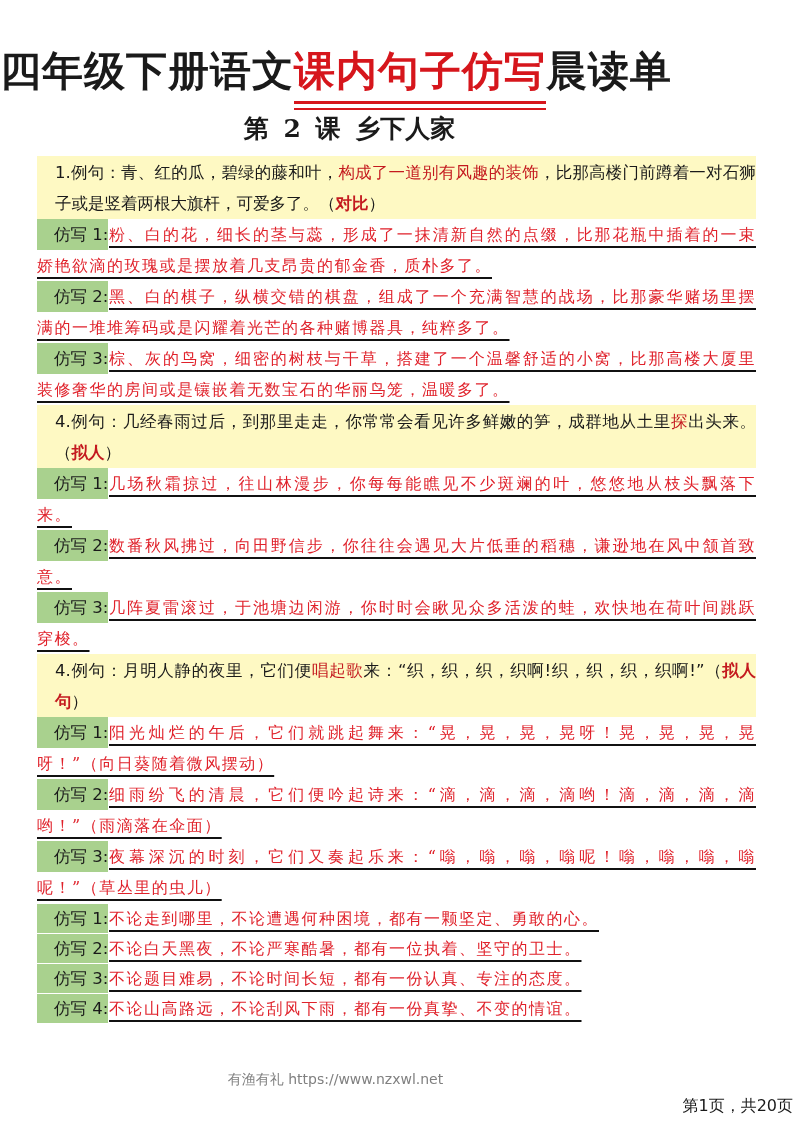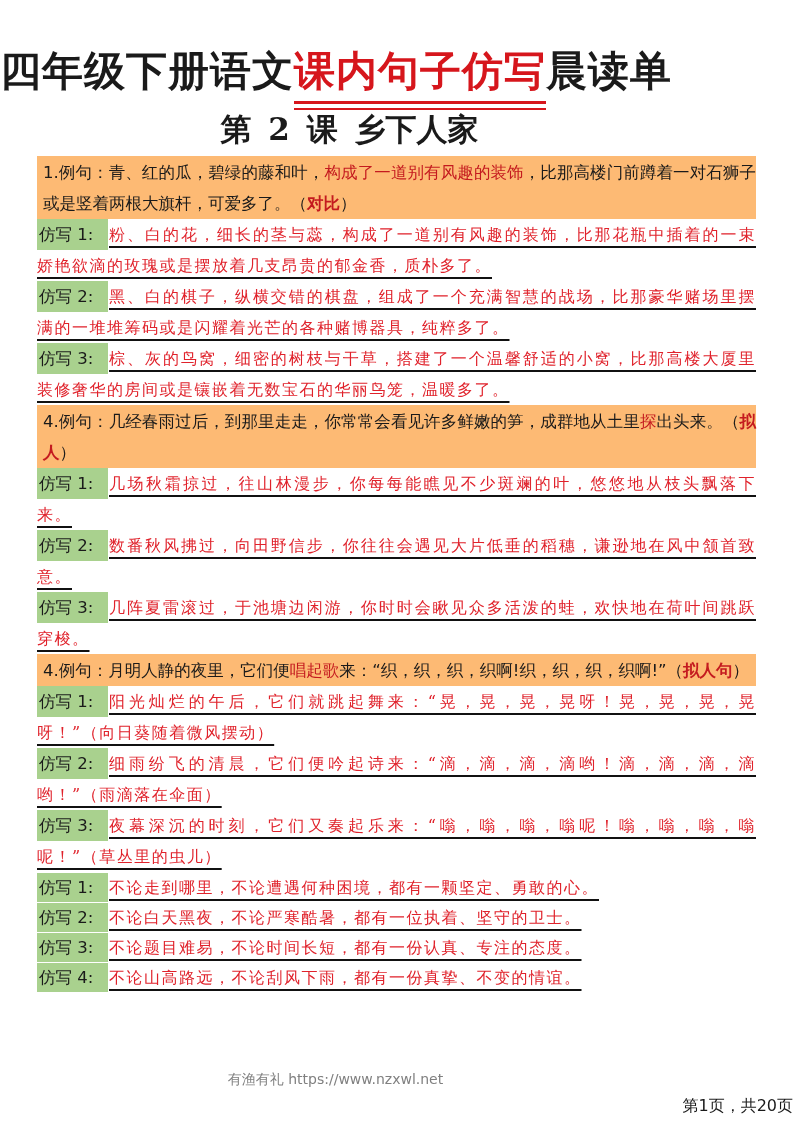--- a/index.html
+++ b/index.html
@@ -6,30 +6,30 @@
   body { width: 793px; height: 1122px; position: relative; overflow: hidden;
          font-family: "DejaVu Sans", "Liberation Sans", sans-serif; color: #1a1a1a; }
   .title { position: absolute; left: 0; top: 46px; width: 793px; 
            font-size: 41px; font-weight: bold; letter-spacing: 1px; line-height: 50px; }
   .title .hl { color: #d6161c; position: relative; display: inline-block; }
   .title .hl::after { content: ""; position: absolute; left: 0; right: 0; bottom: -8px;
            height: 3px; background: #d6161c; }
   .title .hl::before { content: ""; position: absolute; left: 0; right: 0; bottom: -14px;
            height: 2px; background: #d6161c; }
   .subtitle { position: absolute; left: 0; top: 112px; width: 699px; text-align: center;
-           font-family: "DejaVu Serif", "Liberation Serif", serif; font-size: 31px; font-weight: bold;
+           font-family: "DejaVu Serif", "Liberation Serif", serif; font-size: 25px; font-weight: bold;
            line-height: 34px; word-spacing: 6px; }
   .content { position: absolute; left: 37px; top: 156px; width: 719px; }
-  .example { background: #fdba74; font-size: 16.5px; line-height: 31px; padding: 1px 0 0 6px;
+  .example { background: #fef9c3; font-size: 16.5px; line-height: 31px; padding: 1px 0 0 18px;
            text-align: justify; }
   .example .em { color: #c41a1f; }
   .example .tag { color: #c41a1f; font-weight: bold; }
   .imit { position: relative; font-size: 16.5px; line-height: 31px; }
   .imit .label { position: absolute; left: 0; top: 0; width: 71px; height: 31px;
-           background: #a9d18e; color: #1a1a1a; padding-left: 2px; box-sizing: border-box;
+           background: #a9d18e; color: #1a1a1a; padding-left: 17px; box-sizing: border-box;
            white-space: nowrap; }
   .imit .text { font-family: "DejaVu Serif", "Liberation Serif", serif; color: #e0222b;
            font-size: 16px; letter-spacing: 1.5px; text-indent: 72px; text-align: justify; }
   .imit .text span { text-decoration: underline; text-decoration-color: #111;
            text-decoration-thickness: 1.5px; text-underline-offset: 6px; }
   .imit.single .label { height: 29px; }
   .imit.single { line-height: 29px; margin-top: 1px; }
   .imit.single .label { line-height: 29px; }
   .watermark { position: absolute; left: 0; top: 1070px; width: 671px; text-align: center;
            font-size: 14px; color: #808080; line-height: 18px; }
@@ -42,21 +42,21 @@
 <div class="title"><span>四年级下册语文</span><span class="hl">课内句子仿写</span><span>晨读单</span></div>
 
 <div class="subtitle">第 2 课  乡下人家</div>
 
 <div class="content">
 
   <div>
     <div class="example"><span>1.例句：</span><span>青、红的瓜，碧绿的藤和叶，</span><span class="em">构成了一道别有风趣的装饰</span><span>，比那高楼门前蹲着一对石狮子或是竖着两根大旗杆，可爱多了。（</span><span class="tag">对比</span><span>）</span></div>
     <div class="imit">
         <div class="label">仿写 1:</div>
-        <div class="text"><span>粉、白的花，细长的茎与蕊，构成了一道别有风趣的装饰，比那花瓶中插着的一束娇艳欲滴的玫瑰或是摆放着几支昂贵的郁金香，质朴多了。</span></div>
+        <div class="text"><span>粉、白的花，细长的茎与蕊，形成了一抹清新自然的点缀，比那花瓶中插着的一束娇艳欲滴的玫瑰或是摆放着几支昂贵的郁金香，质朴多了。</span></div>
       </div>
     <div class="imit">
         <div class="label">仿写 2:</div>
         <div class="text"><span>黑、白的棋子，纵横交错的棋盘，组成了一个充满智慧的战场，比那豪华赌场里摆满的一堆堆筹码或是闪耀着光芒的各种赌博器具，纯粹多了。</span></div>
       </div>
     <div class="imit">
         <div class="label">仿写 3:</div>
         <div class="text"><span>棕、灰的鸟窝，细密的树枝与干草，搭建了一个温馨舒适的小窝，比那高楼大厦里装修奢华的房间或是镶嵌着无数宝石的华丽鸟笼，温暖多了。</span></div>
       </div>
   </div>

